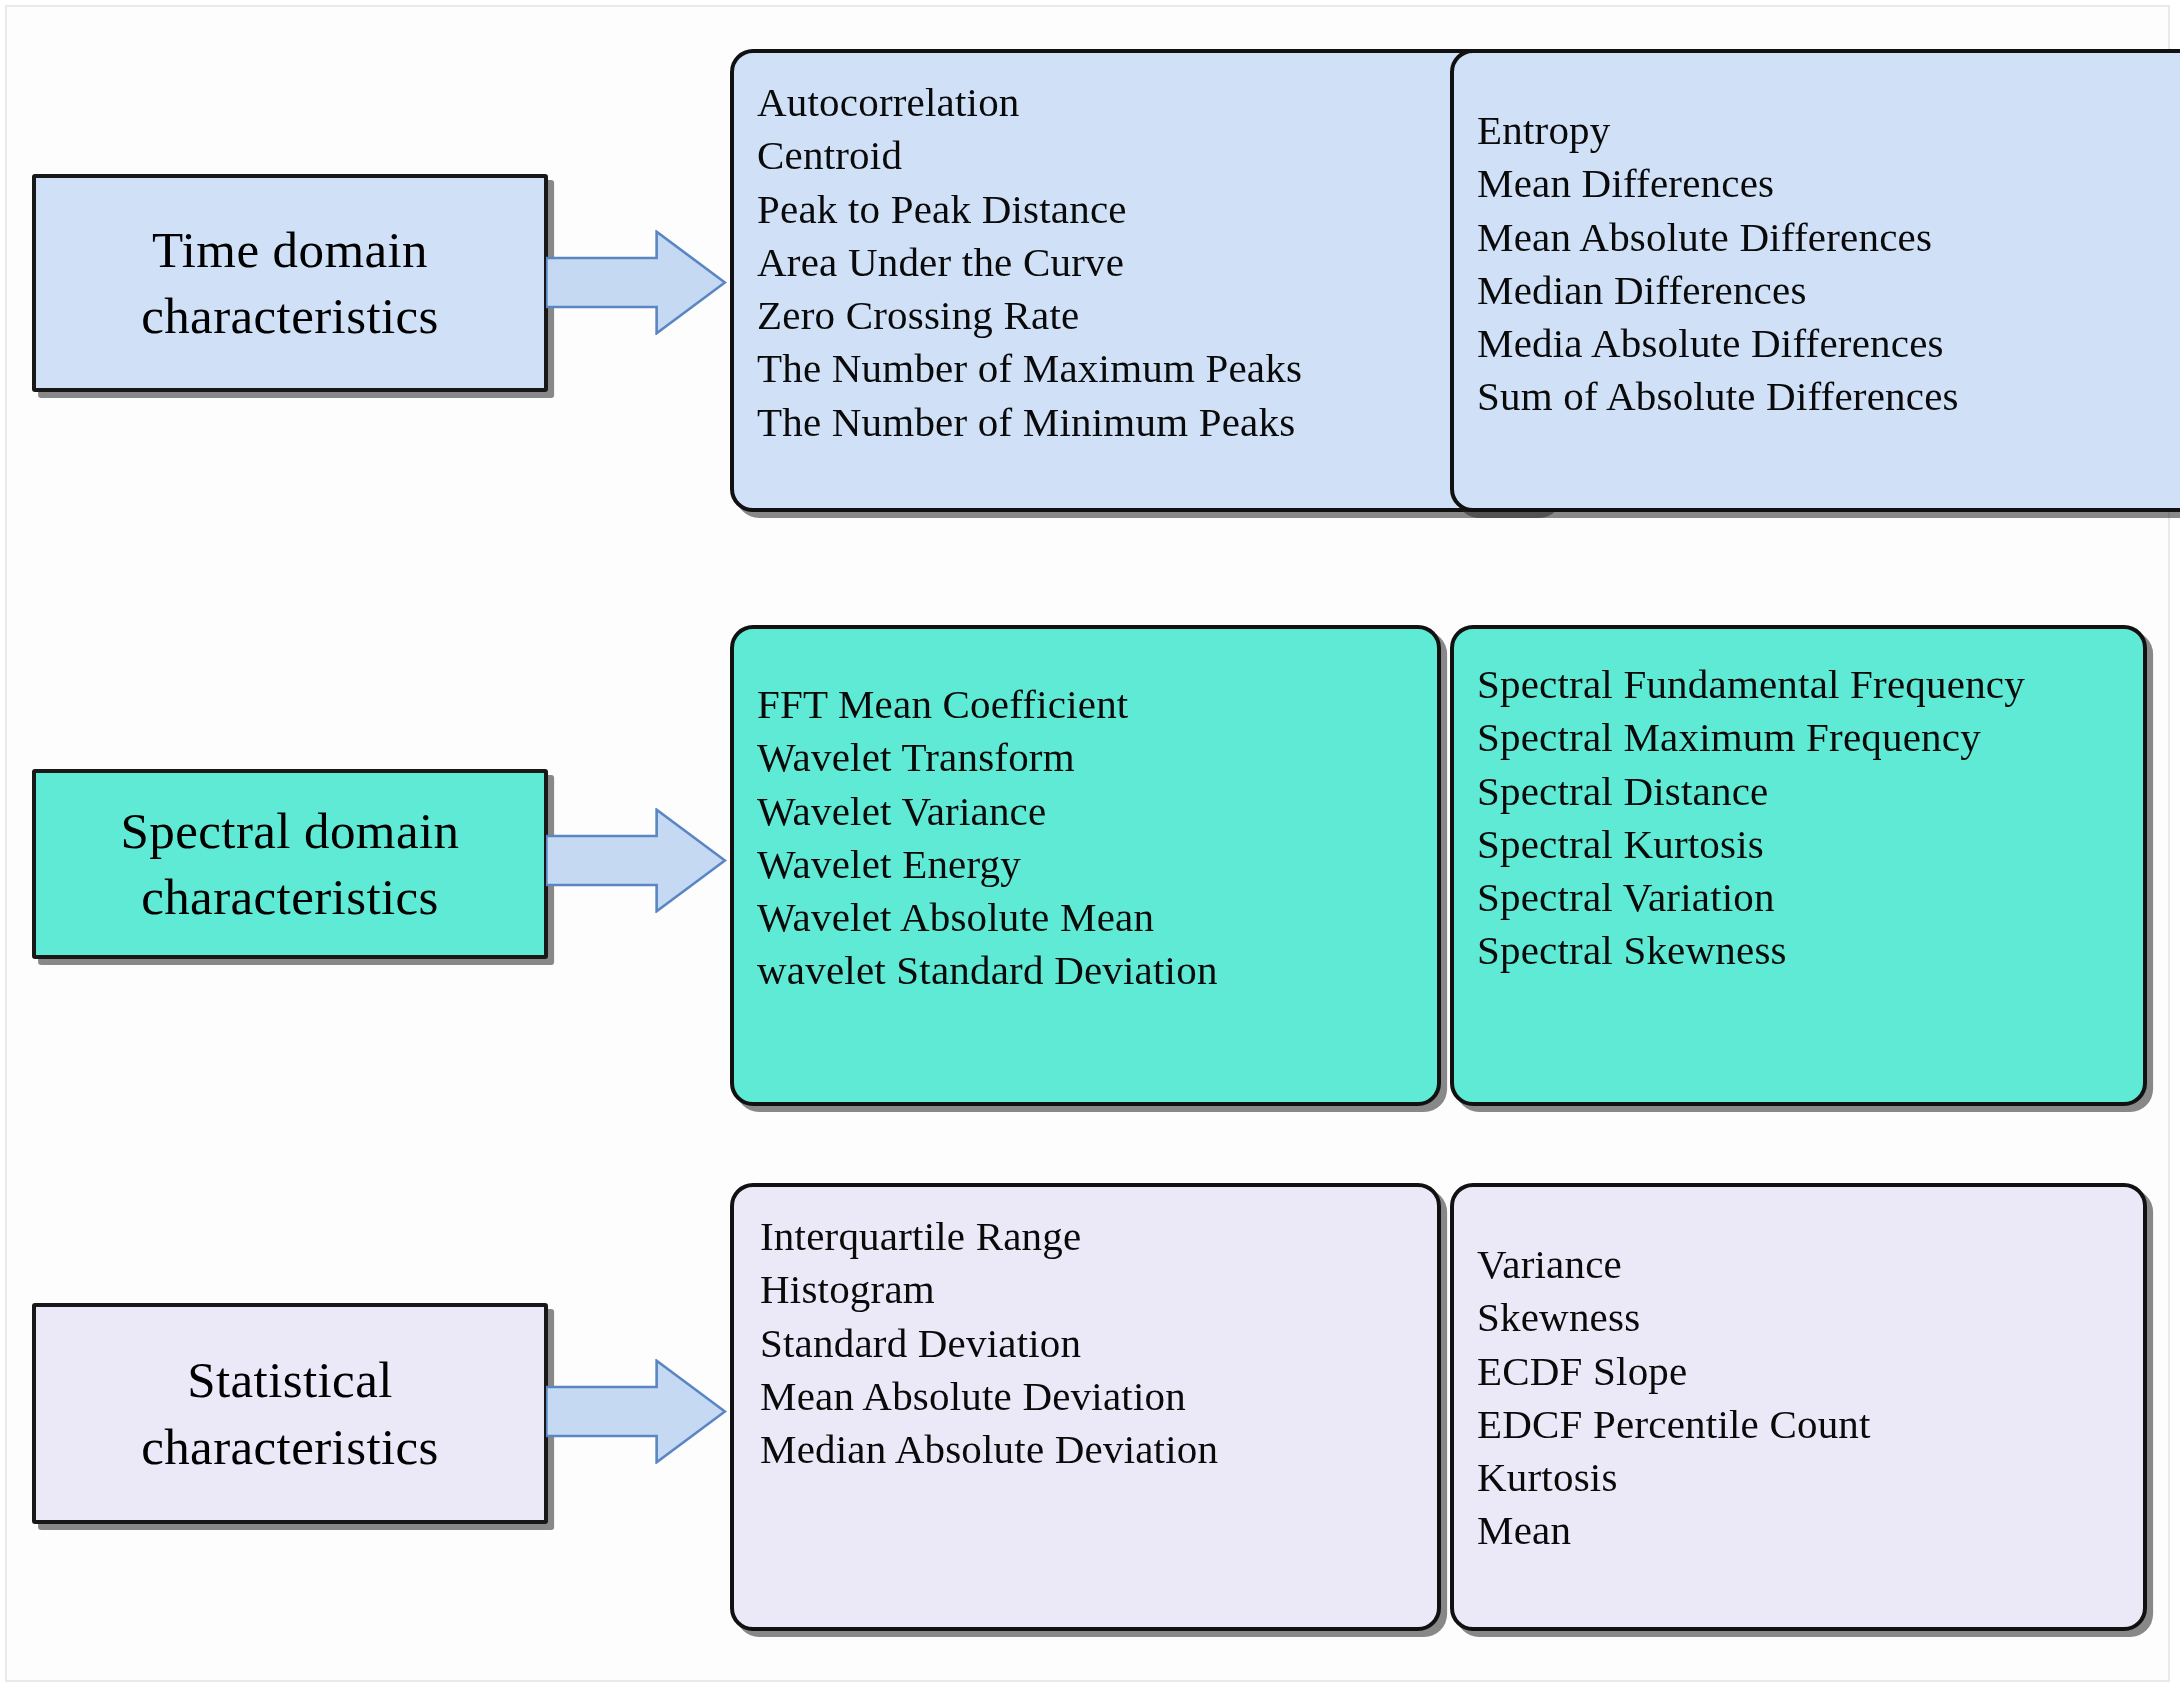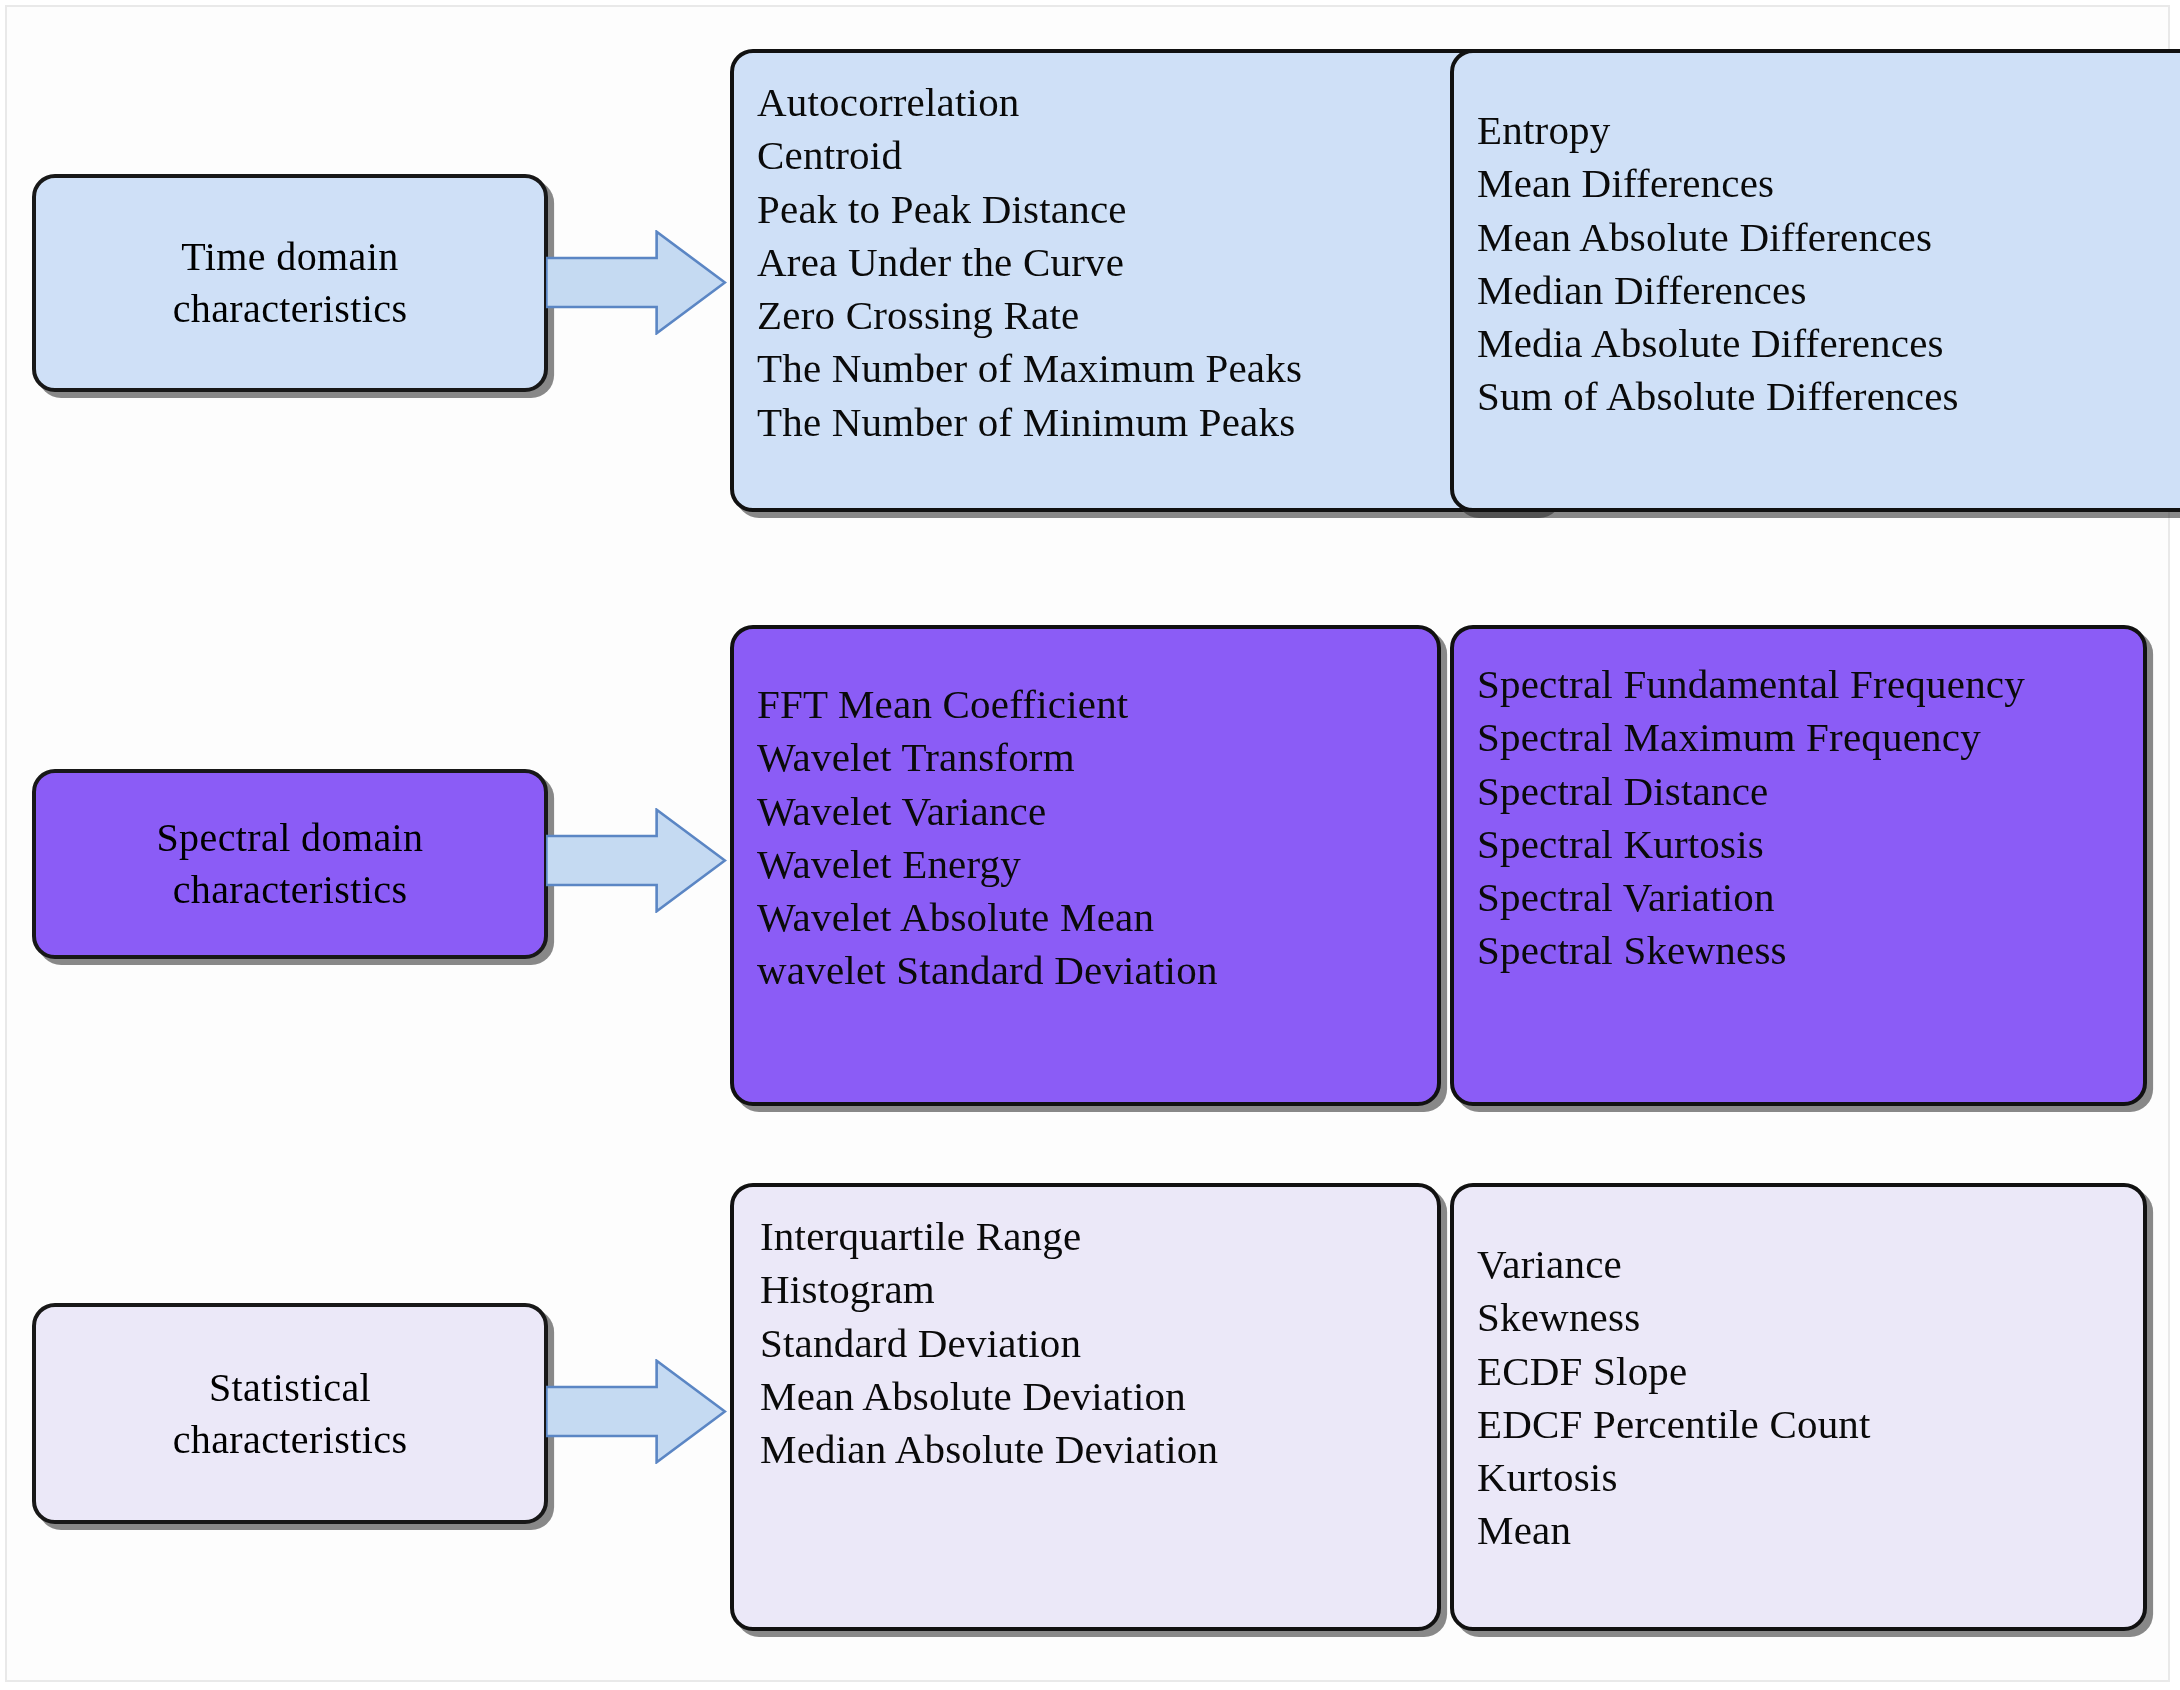--- a/index.html
+++ b/index.html
@@ -35,29 +35,29 @@
     position: absolute;
     left: 0;
     width: 2180px;
   }
 
   
   .label-box {
     position: absolute;
     box-sizing: border-box;
     border: 4.4px solid #181818;
-    border-radius: 23px;
+    border-radius: 3px;
     box-shadow: 6.1px 6.1px 0 rgba(40,40,40,0.55);
     display: flex;
     align-items: center;
     justify-content: center;
     text-align: center;
     line-height: 1.30;
     color: #000000;
-    font-size: 40px;
+    font-size: 51px;
     letter-spacing: 0.4px;
     padding: 5.3px 12.3px;
   }
   .label-box .label-text {
     display: block;
     width: 100%;
   }
 
   
   .list-box {
@@ -86,21 +86,21 @@
   .block-arrow {
     position: absolute;
     overflow: visible;
   }
   .block-arrow svg { display: block; }
 
   
   .theme-time    .label-box,
   .theme-time    .list-box    { background: #cfe0f7; }
   .theme-spectral .label-box,
-  .theme-spectral .list-box   { background: #8b5cf6; }
+  .theme-spectral .list-box   { background: #5eead4; }
   .theme-stat    .label-box,
   .theme-stat    .list-box    { background: #ebe8f8; }
 </style>
 </head>
 <body>
 
 <div id="canvas">
 
   <div class="outer-frame"></div>
 

